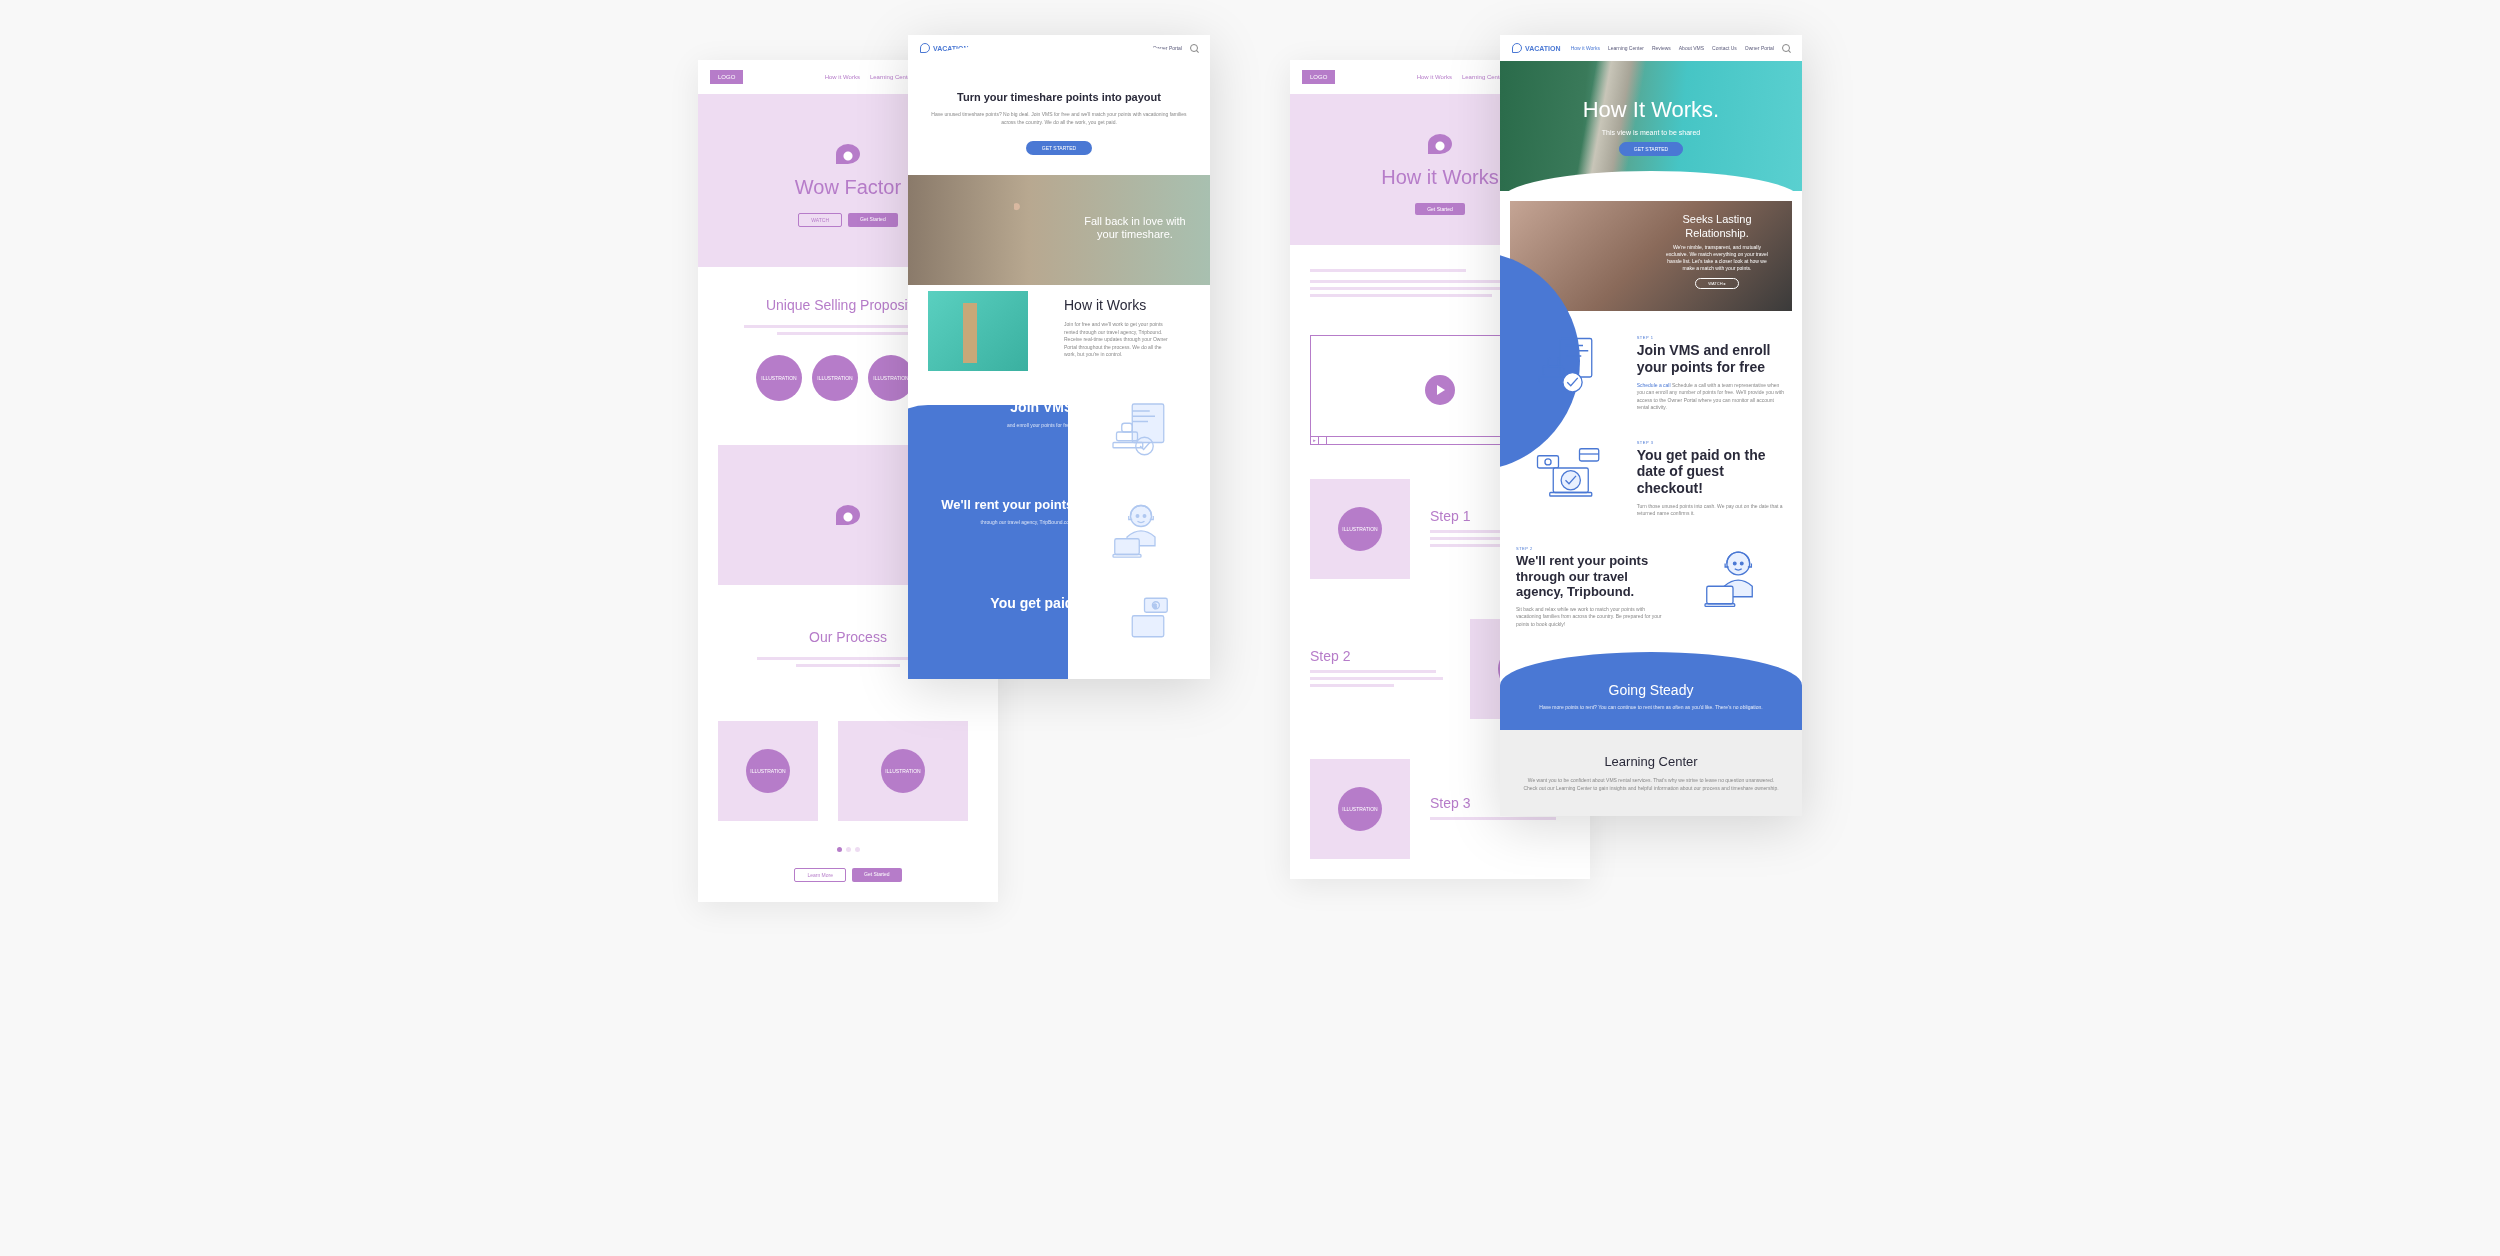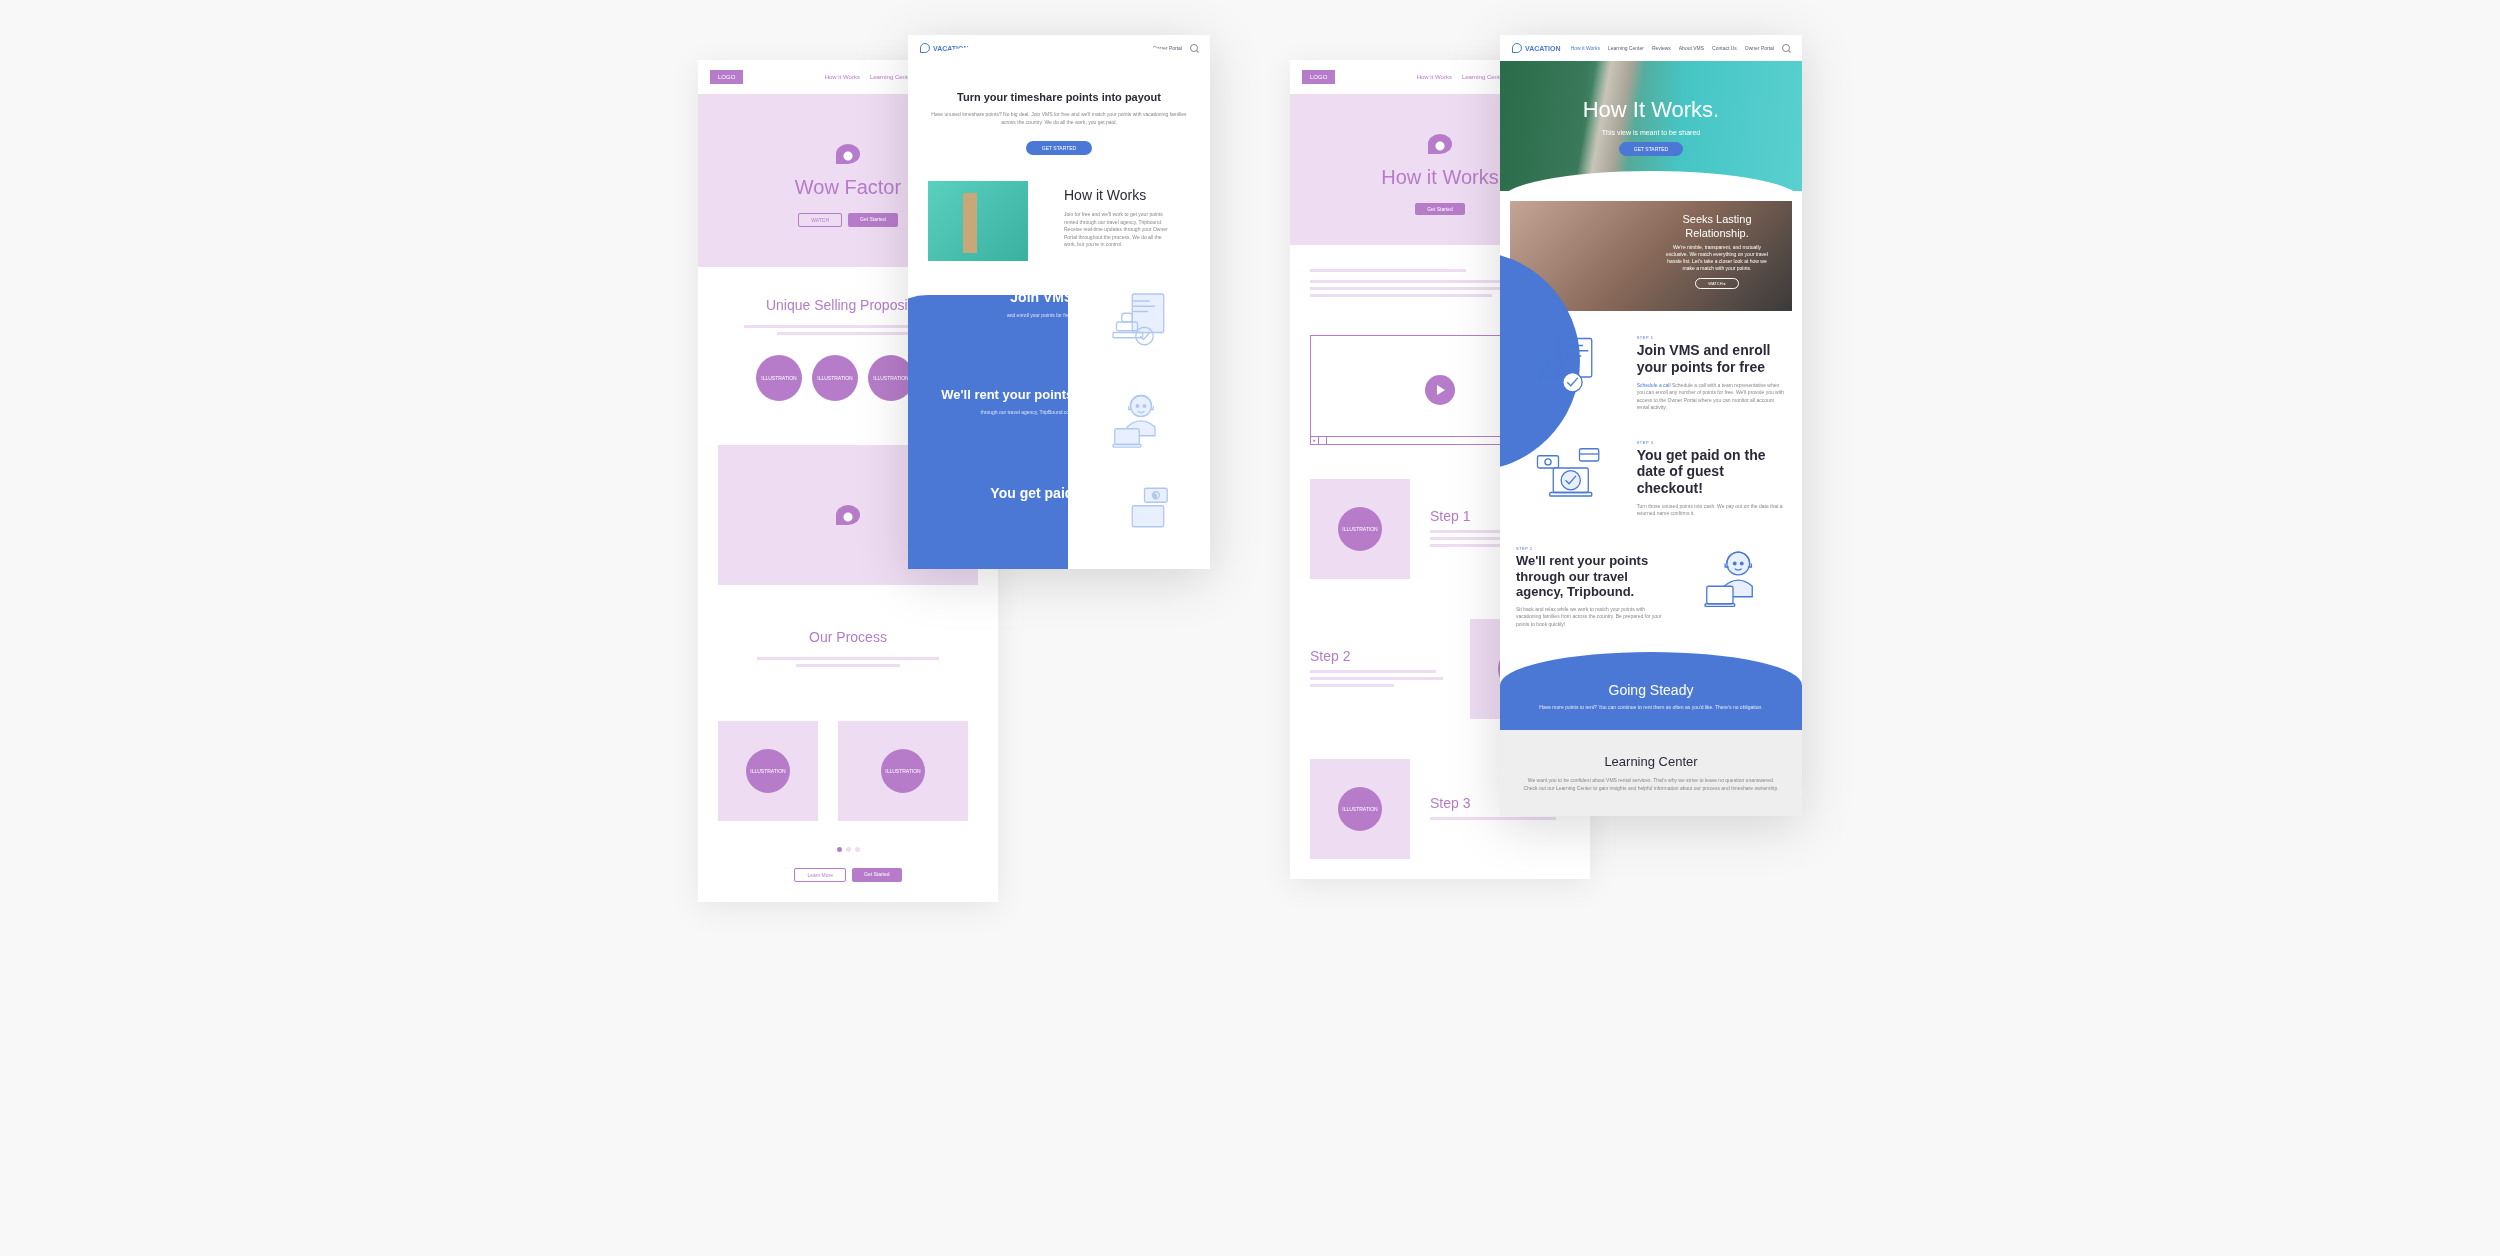--- a/index.html
+++ b/index.html
@@ -193,20 +193,26 @@
         <span>Owner Portal</span>
         <div class="mk-search"></div>
       </div>
     </div>
     <div class="mk-wave"></div>
     <div class="mk-ctr">
       <h3>Turn your timeshare points into payout</h3>
       <div class="desc">Have unused timeshare points? No big deal. Join VMS for free and we'll match your points with vacationing families across the country. We do all the work, you get paid.</div>
       <span class="mk-ctr-btn">GET STARTED</span>
     </div>
+    <div class="mk-photo mk-photo-couple">
+      <div class="figures"></div>
+      <div class="txt">
+        <div class="hd"><span>Fall back in love with</span><br><span>your timeshare.</span></div>
+      </div>
+    </div>
     <div class="mk-blob">
       <div class="mk-blob-blue"></div>
       <div style="display:flex;padding:6px 20px 12px;align-items:flex-start;gap:16px;position:relative;z-index:2">
         <div class="mk-small-img" style="margin:0"></div>
         <div style="flex:1" class="mk-hiw-side">
           <h4>How it Works</h4>
           <div class="body" style="width:auto;text-align:left">Join for free and we'll work to get your points rented through our travel agency, Tripbound. Receive real-time updates through your Owner Portal throughout the process. We do all the work, but you're in control.</div>
         </div>
       </div>
       <div class="mk-hiw-row mk-hiw-white">

